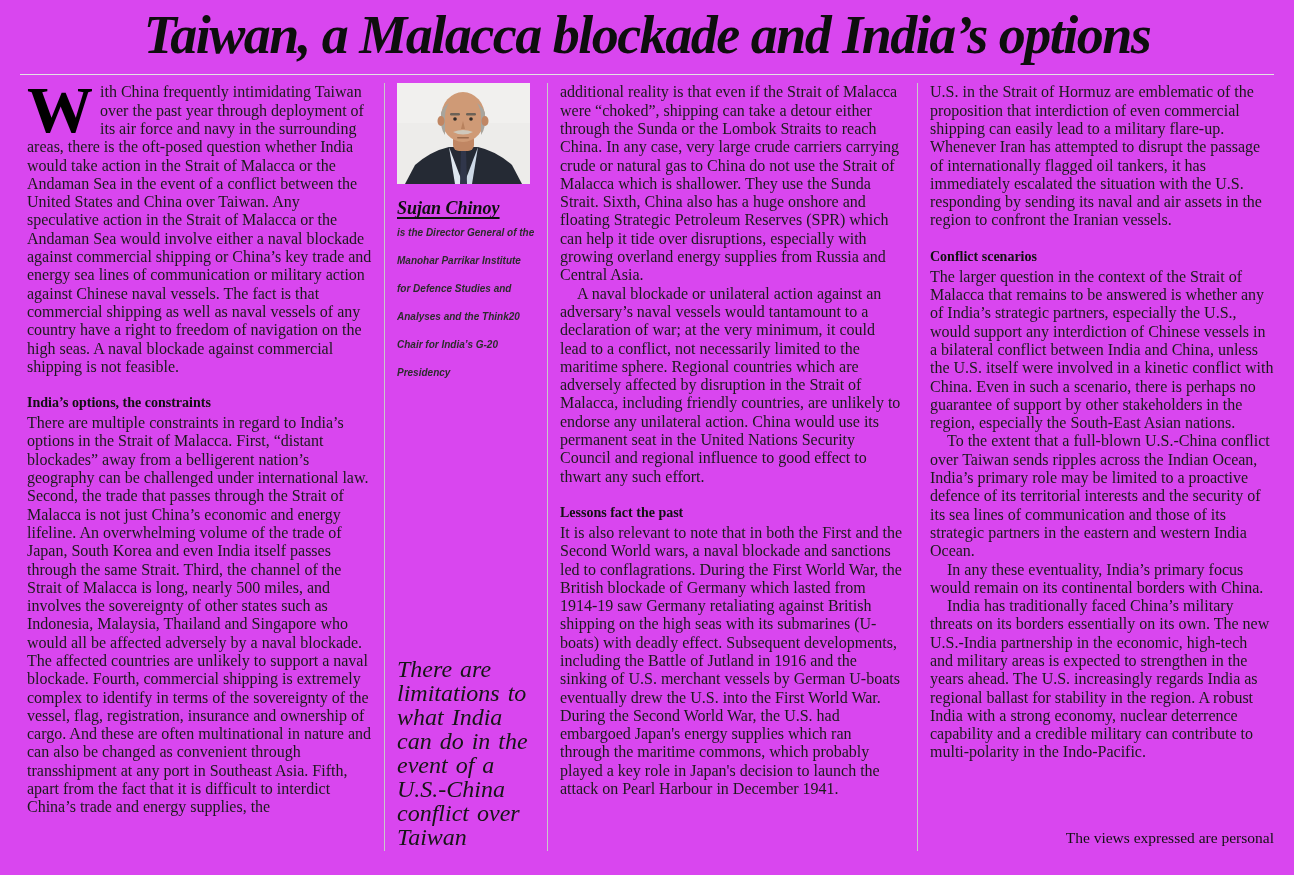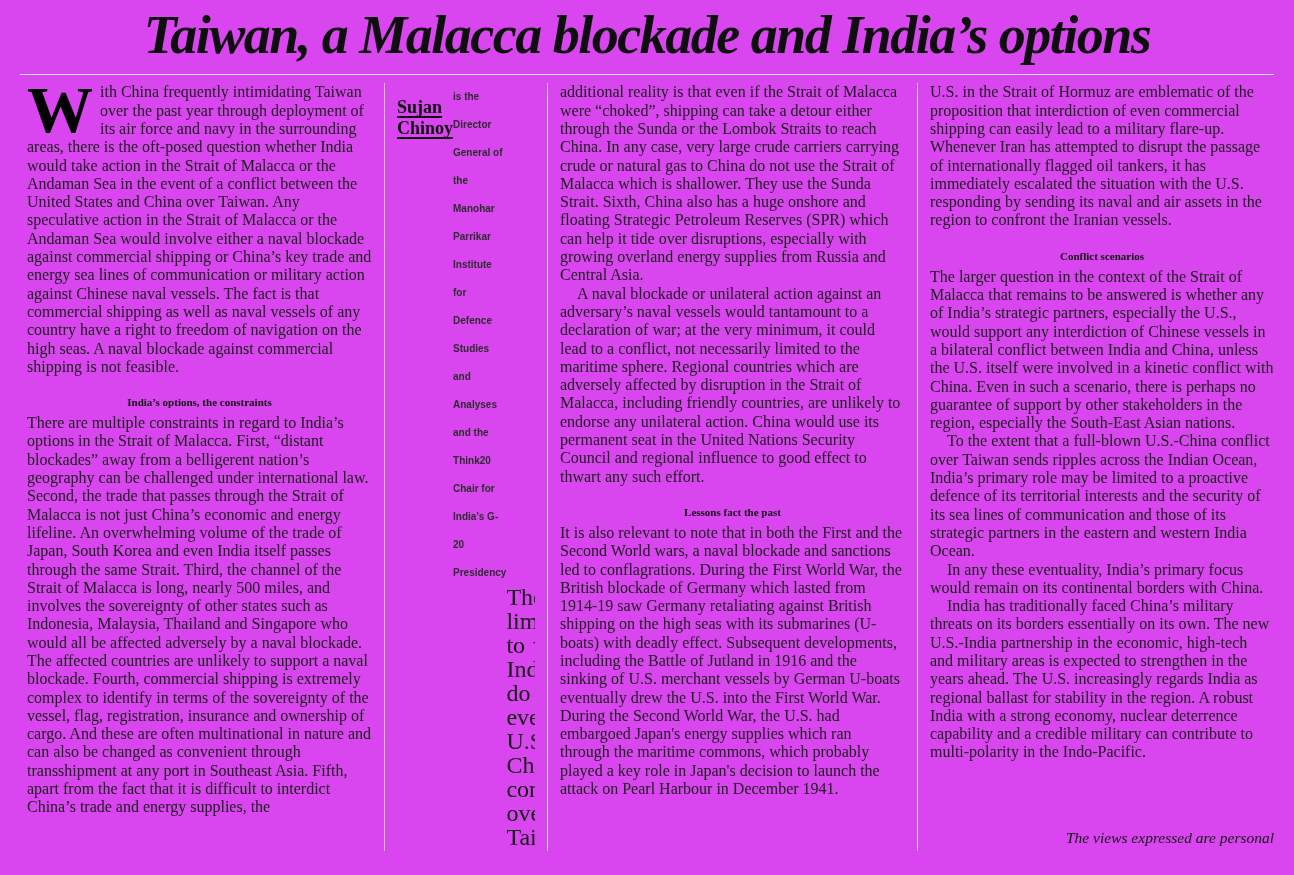--- a/index.html
+++ b/index.html
@@ -35,37 +35,36 @@
     padding: 8px 20px 0 27px;
     height: 768px;
   }
   .vr {
     width: 1px;
     background: #c9c9c9;
     margin: 0 12px;
   }
   .col { overflow: hidden; }
   .c1 { width: 345px; }
-  .c2 { width: 138px; display: flex; flex-direction: row; }
+  .c2 { width: 138px; display: flex; flex-direction: column; font-style: italic; }
   .c3 { width: 345px; }
   .c4 { flex: 1; position: relative; display: flex; flex-direction: column; }
   .body-text p {
     margin: 0;
     font-size: 16px;
     line-height: 18.3px;
     text-align: left;
   }
   .body-text p.indent { text-indent: 17px; }
   .section-heading {
     margin: 17px 0 2px 0;
-    font-size: 11px;
+    font-size: 14px;
     font-weight: 700;
     line-height: 19px;
     color: #111111;
-    text-align: center;
   }
   .dropcap {
     float: left;
     font-weight: 700;
     font-size: 66px;
     line-height: 50px;
     padding: 2px 7px 0 0;
     color: #000000;
   }
   
@@ -96,21 +95,20 @@
     margin-top: auto;
     font-size: 24px;
     line-height: 24px;
     color: #161616;
     word-spacing: 2px;
     padding-bottom: 2px;
   }
   .views-note {
     margin-top: auto;
     text-align: right;
-    font-style: italic;
     font-size: 15.5px;
     color: #121212;
     padding-bottom: 4px;
   }
 </style>
 </head>
 <body>
 
 <div class="page">
 

